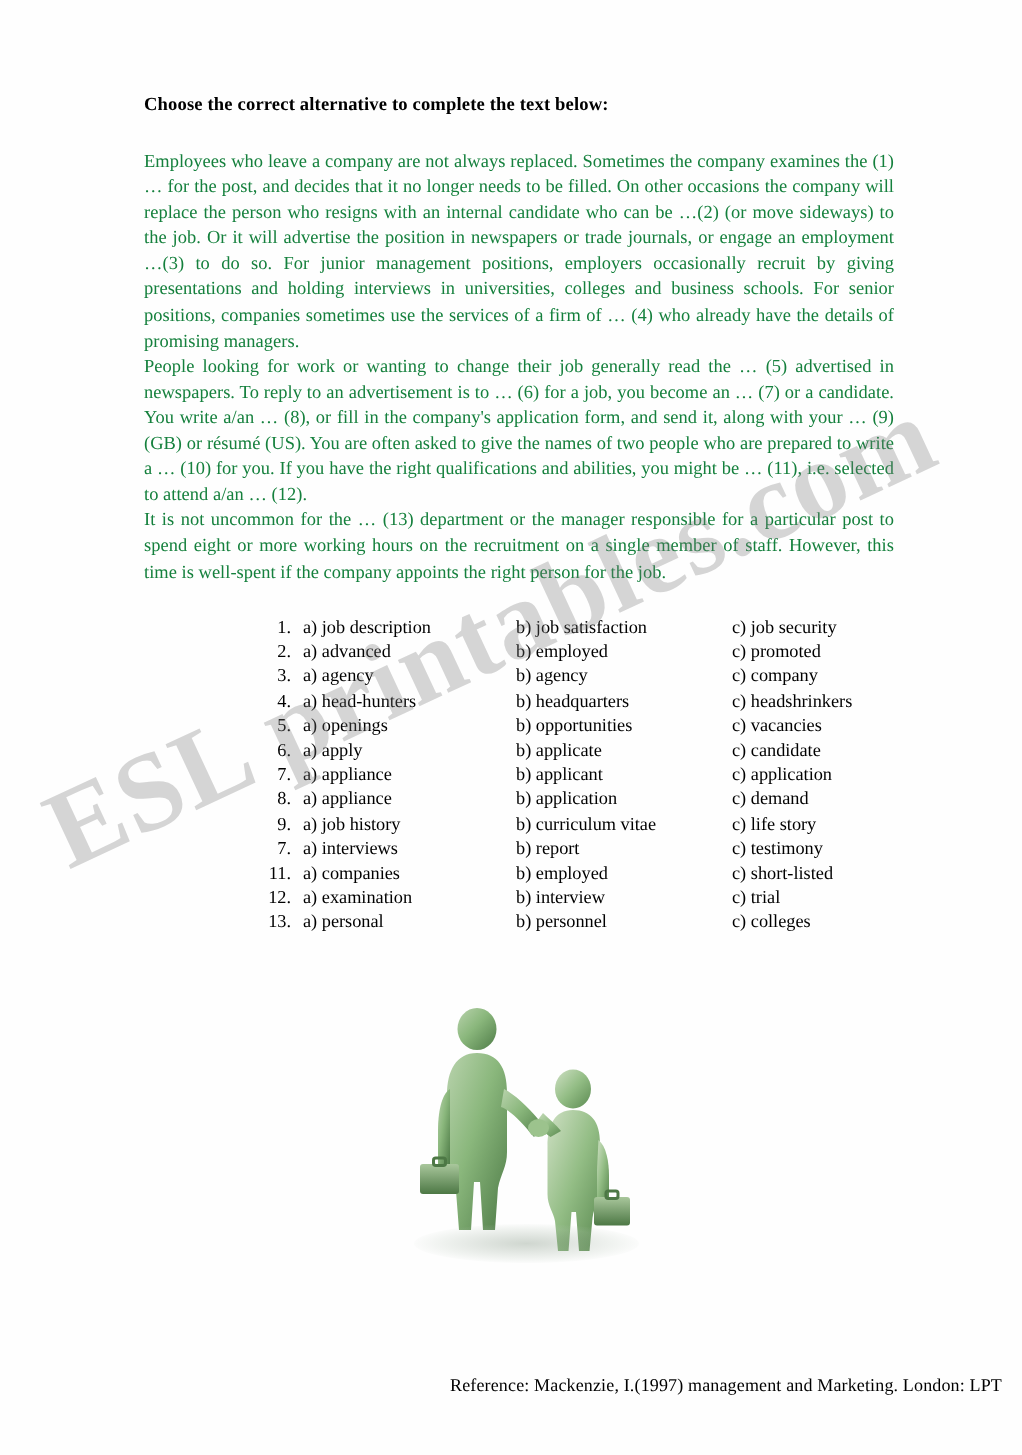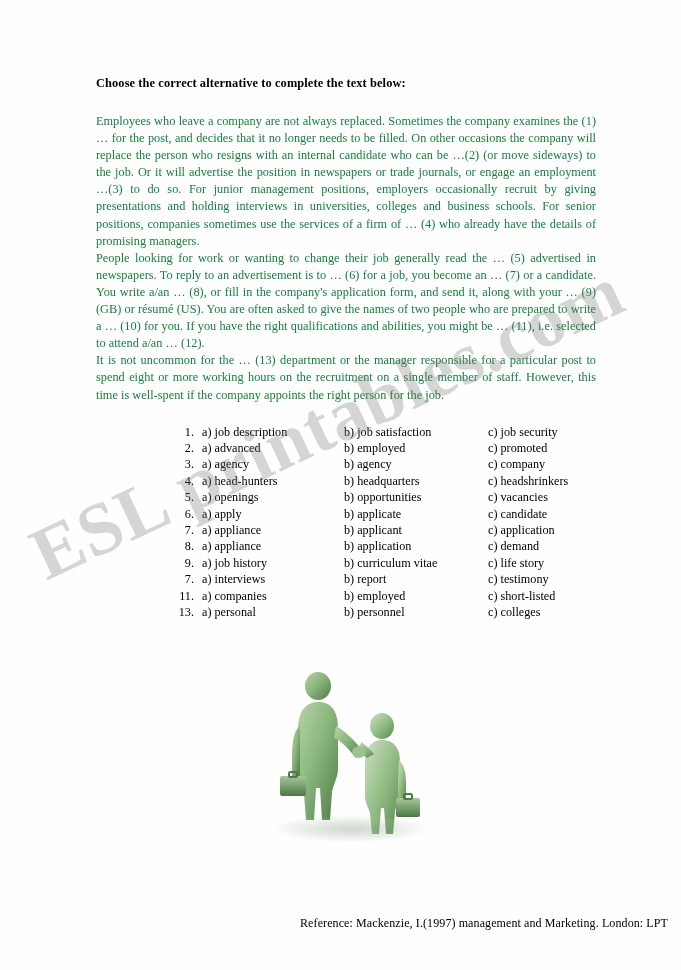--- a/index.html
+++ b/index.html
@@ -24,21 +24,21 @@
     position: absolute;
     left: 0;
     top: 0;
     width: 681px;
     height: 970px;
     background: #fefefe;
   }
   .content {
     position: absolute;
     left: 96px;
-    top: 76px;
+    top: 62px;
     width: 500px;
   }
   .title {
     font-family: "Liberation Serif", serif;
     font-weight: bold;
     font-size: 12.4px;
     color: #000000;
     letter-spacing: 0.1px;
     margin: 0 0 22px 0;
   }
@@ -206,20 +206,26 @@
           <span class="opt-c">c) testimony</span>
         </div>
 
         <div class="qrow">
           <span class="qnum">11.</span>
           <span class="opt-a">a) companies</span>
           <span class="opt-b">b) employed</span>
           <span class="opt-c">c) short-listed</span>
         </div>
 
+        <div class="qrow">
+          <span class="qnum">12.</span>
+          <span class="opt-a">a) examination</span>
+          <span class="opt-b">b) interview</span>
+          <span class="opt-c">c) trial</span>
+        </div>
 
         <div class="qrow">
           <span class="qnum">13.</span>
           <span class="opt-a">a) personal</span>
           <span class="opt-b">b) personnel</span>
           <span class="opt-c">c) colleges</span>
         </div>
 
       </div>
     </div>

